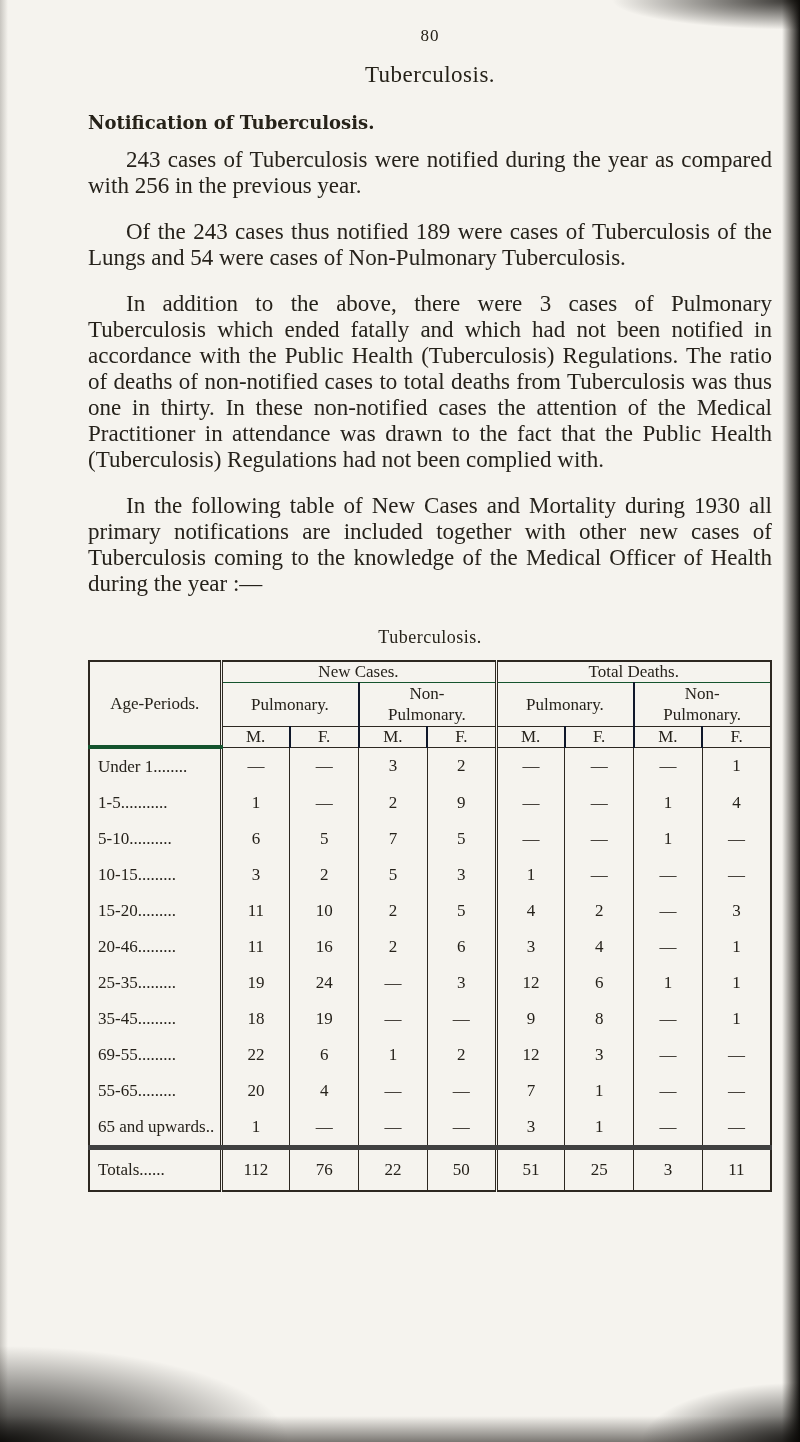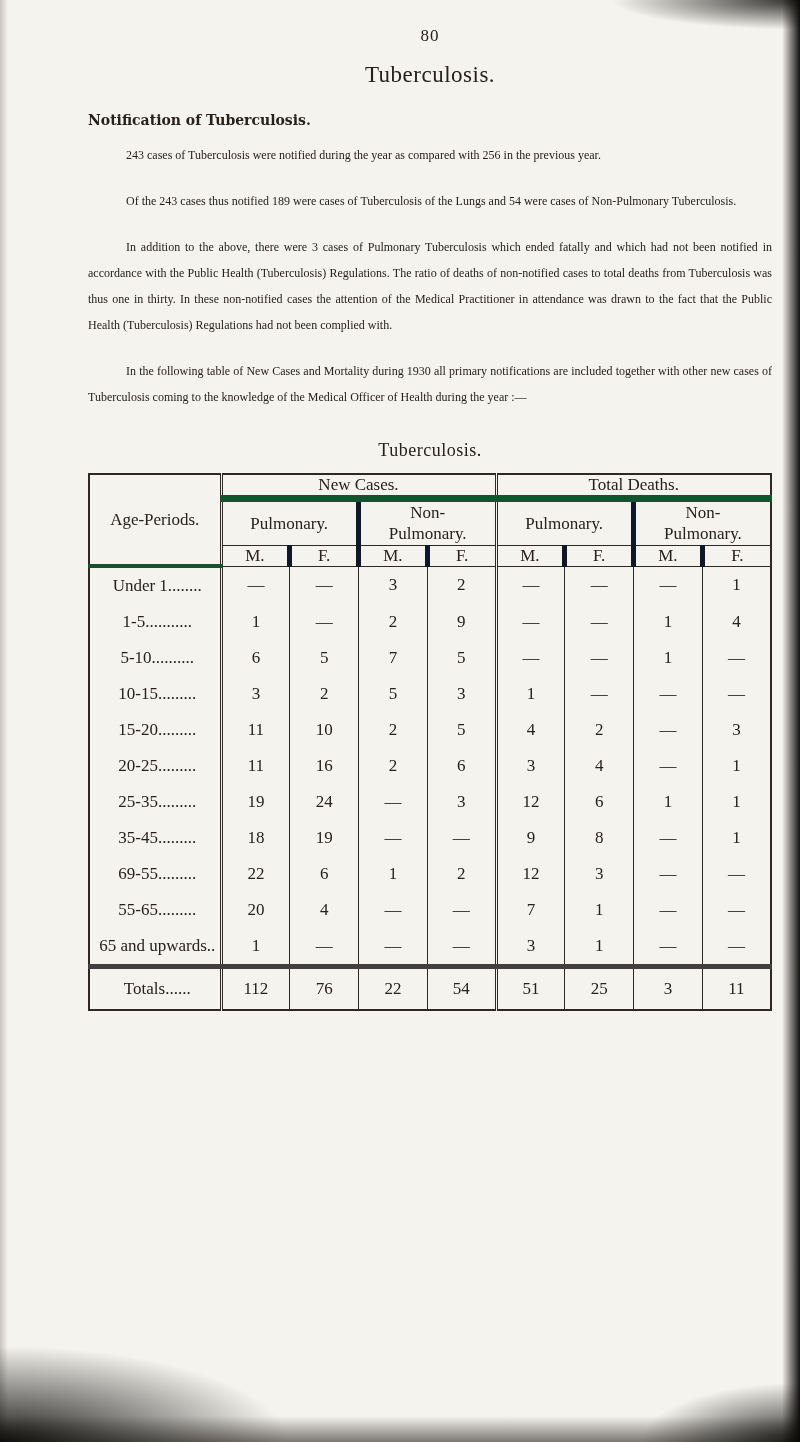--- a/index.html
+++ b/index.html
@@ -5,41 +5,41 @@
   html,body{margin:0;padding:0;}
   body{width:800px;height:1442px;background:#dddad4;overflow:hidden;}
   .page{
     position:relative;width:800px;height:1442px;background:#f5f3ee;
     font-family:"Liberation Serif","DejaVu Serif",serif;color:#262219;
     box-sizing:border-box;
   }
   .content{position:relative;padding:26px 28px 0 88px;z-index:1;}
   .page-number{text-align:center;font-size:17px;letter-spacing:1px;margin-bottom:16px;}
   .doc-title{text-align:center;font-size:23px;font-weight:normal;letter-spacing:0.5px;margin:0 0 24px 0;}
-  .section-heading{font-family:"DejaVu Serif",serif;font-weight:bold;font-size:14px;margin:12px 0 14px 0;}
+  .section-heading{font-family:"DejaVu Serif",serif;font-weight:bold;font-size:18px;margin:12px 0 14px 0;}
   .para{
-    font-size:12px;line-height:26px;text-align:justify;text-indent:38px;
+    font-size:23px;line-height:26px;text-align:justify;text-indent:38px;
     margin:0 0 20px 0;color:#26221b;
   }
   .table-title{text-align:center;font-size:18px;letter-spacing:0.5px;margin:30px 0 12px 0;}
 
   table.tb{
     width:100%;border-collapse:collapse;border:2px solid #2d2821;
     font-size:17px;table-layout:fixed;
   }
   .tb th,.tb td{font-weight:normal;text-align:center;color:#26221b;padding:0;}
   .tb col.stub-col{width:132px;}
-  .grp{padding:9px 4px 7px;border-bottom:7px solid #14532d;}
+  .grp{padding:9px 4px 7px;border-bottom:1px solid #14532d;}
   .sub{padding:6px 3px;border-bottom:1px solid #2d2821;white-space:pre-line;line-height:1.25;}
   .sex{padding:5px 3px 6px;border-bottom:1px solid #2d2821;}
   .stub-h{border-bottom:4px solid #14532d;vertical-align:middle;}
   .gsep{border-left:3px double #2d2821;}
-  .vsep{border-left:5px solid #0f172a;}
+  .vsep{border-left:2px solid #0f172a;}
   .tb tbody td{padding:8px 3px;}
-  .tb tbody td.stub{text-align:center;padding-left:8px;white-space:nowrap;overflow:hidden;}
+  .tb tbody td.stub{text-align:left;padding-left:8px;white-space:nowrap;overflow:hidden;}
   .tb tbody td.val.c0,.tb tbody td.val.c4{border-left:3px double #2d2821;}
   .tb tbody td.val.c1,.tb tbody td.val.c2,.tb tbody td.val.c3,
   .tb tbody td.val.c5,.tb tbody td.val.c6,.tb tbody td.val.c7{border-left:1px solid #2d2821;}
   .tb tbody tr.totals td{border-top:5px solid #404040;padding-top:10px;padding-bottom:10px;}
 
   
   .scan{position:absolute;z-index:2;}
   .scan-right{top:0;right:0;width:18px;height:100%;
     background:linear-gradient(to right,rgba(24,20,15,0) 0%,rgba(24,20,15,0.45) 45%,rgba(8,7,5,0.96) 100%);}
   .scan-top-right{top:0;right:0;width:190px;height:30px;
@@ -159,21 +159,21 @@
             <td class="val c0">11</td>
             <td class="val c1">10</td>
             <td class="val c2">2</td>
             <td class="val c3">5</td>
             <td class="val c4">4</td>
             <td class="val c5">2</td>
             <td class="val c6">—</td>
             <td class="val c7">3</td>
           </tr>
           <tr>
-            <td class="stub">20-25.........</td>
+            <td class="stub">20-46.........</td>
             <td class="val c0">11</td>
             <td class="val c1">16</td>
             <td class="val c2">2</td>
             <td class="val c3">6</td>
             <td class="val c4">3</td>
             <td class="val c5">4</td>
             <td class="val c6">—</td>
             <td class="val c7">1</td>
           </tr>
           <tr>
@@ -229,21 +229,21 @@
             <td class="val c4">3</td>
             <td class="val c5">1</td>
             <td class="val c6">—</td>
             <td class="val c7">—</td>
           </tr>
           <tr class="totals">
             <td class="stub">Totals......</td>
             <td class="val c0">112</td>
             <td class="val c1">76</td>
             <td class="val c2">22</td>
-            <td class="val c3">54</td>
+            <td class="val c3">50</td>
             <td class="val c4">51</td>
             <td class="val c5">25</td>
             <td class="val c6">3</td>
             <td class="val c7">11</td>
           </tr>
         </tbody>
     </table>
 
   </div>
 

